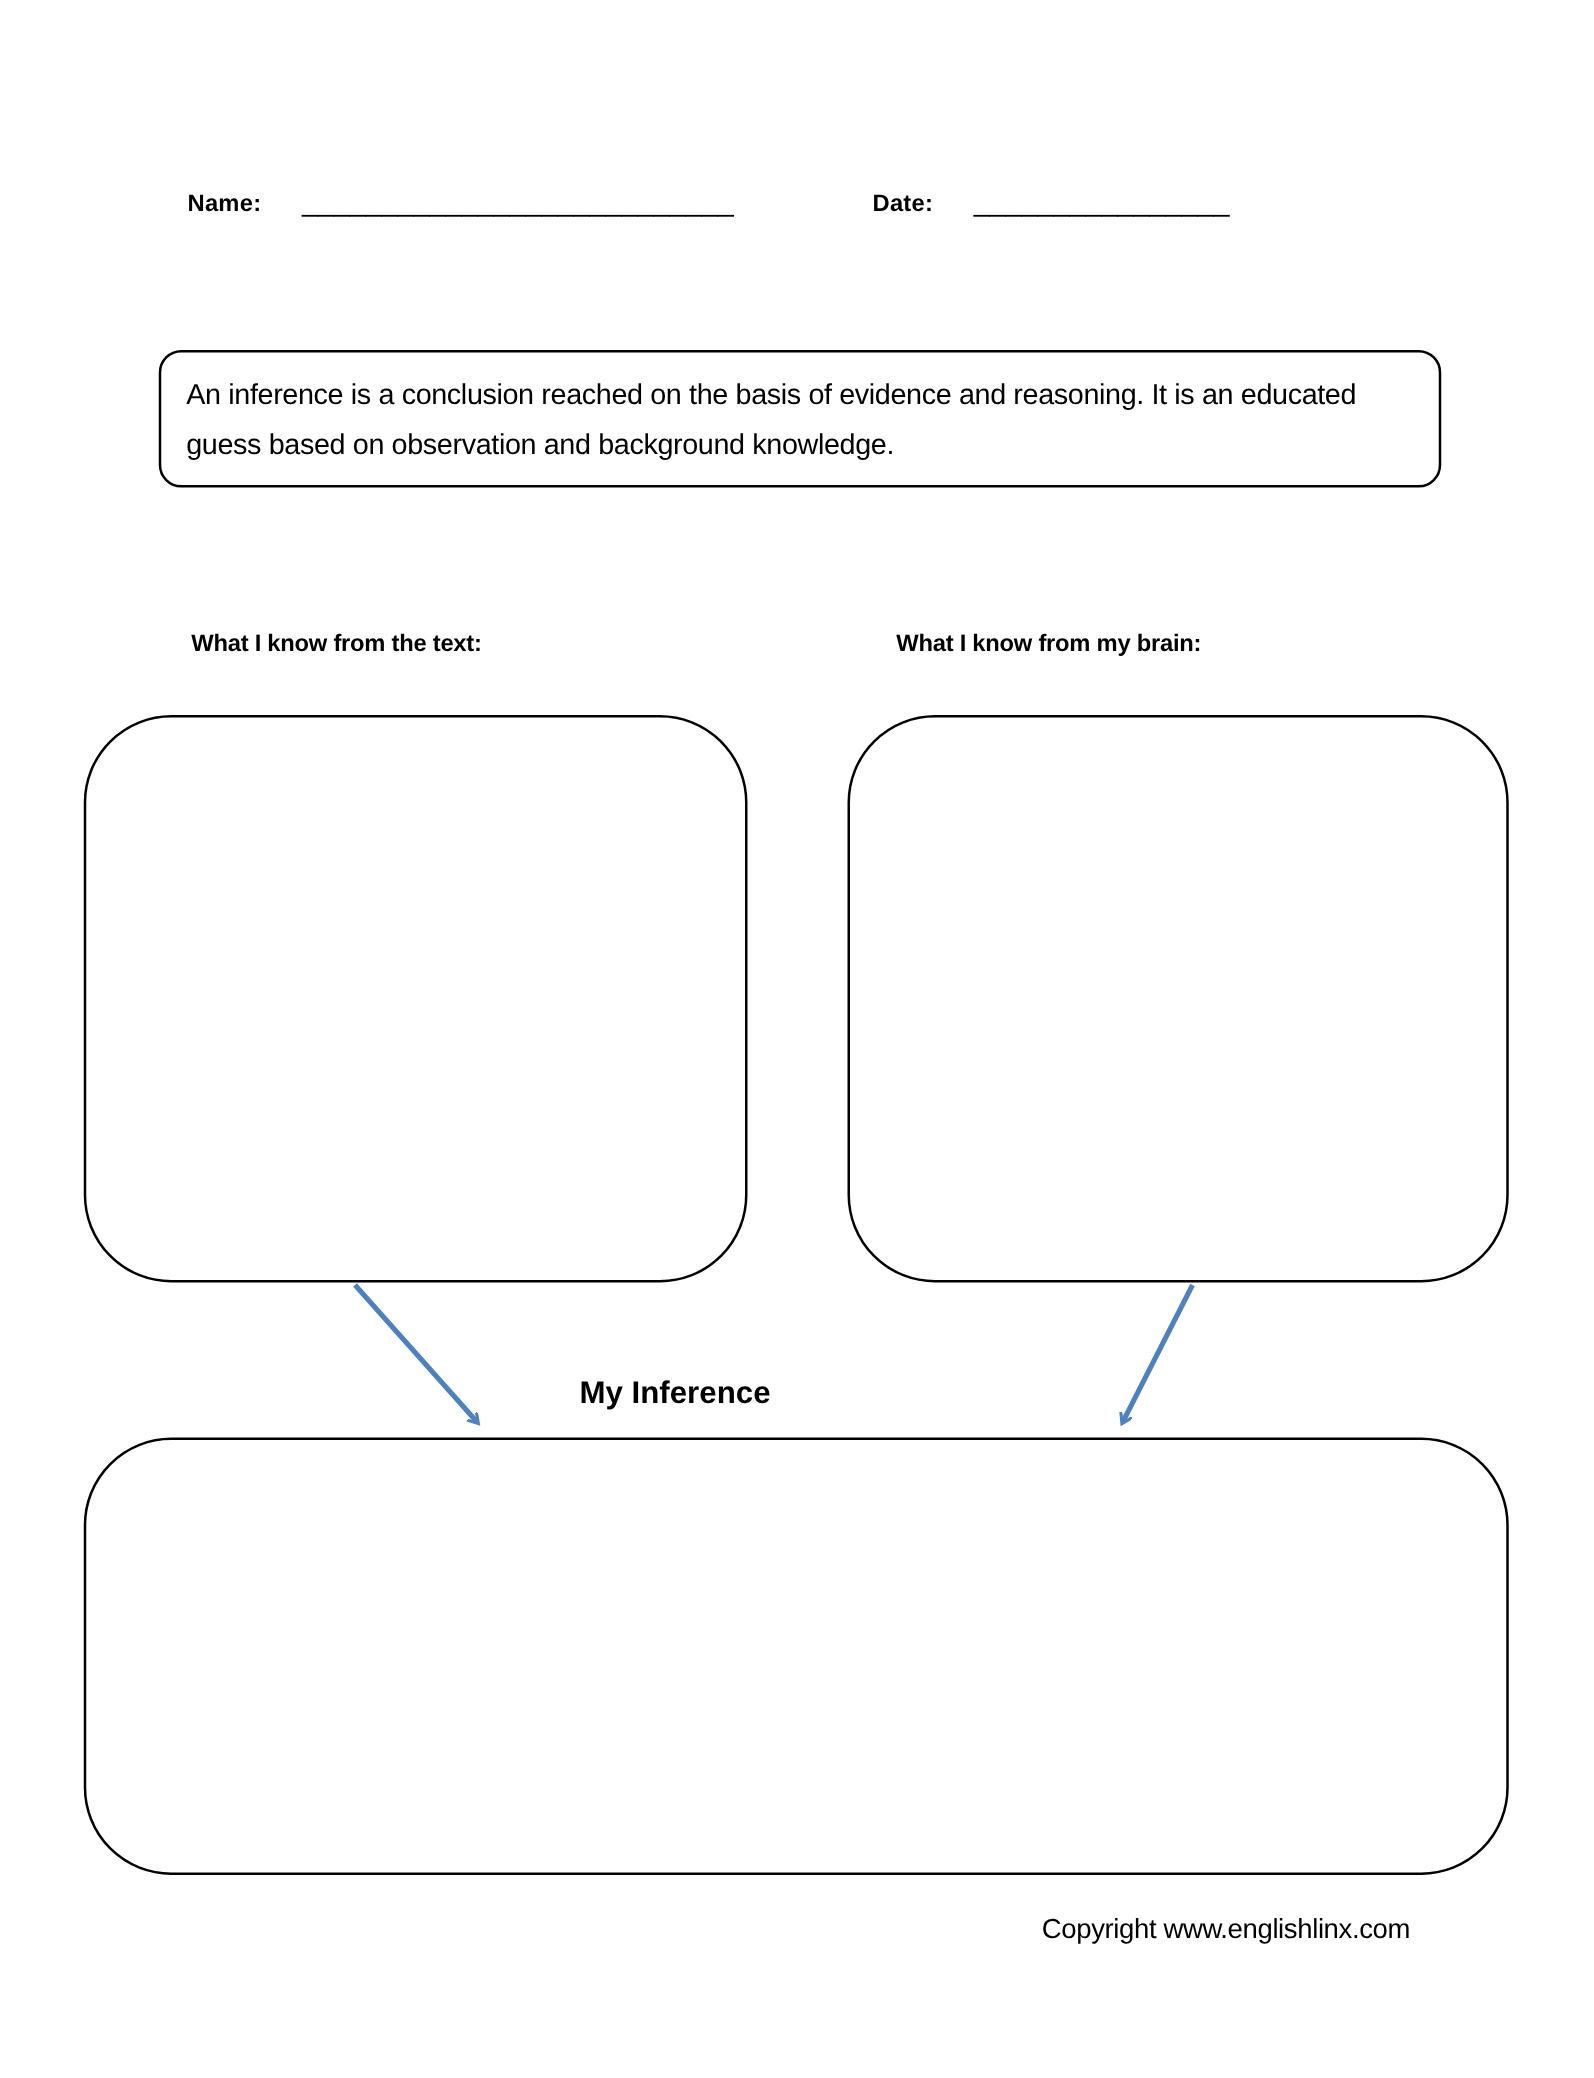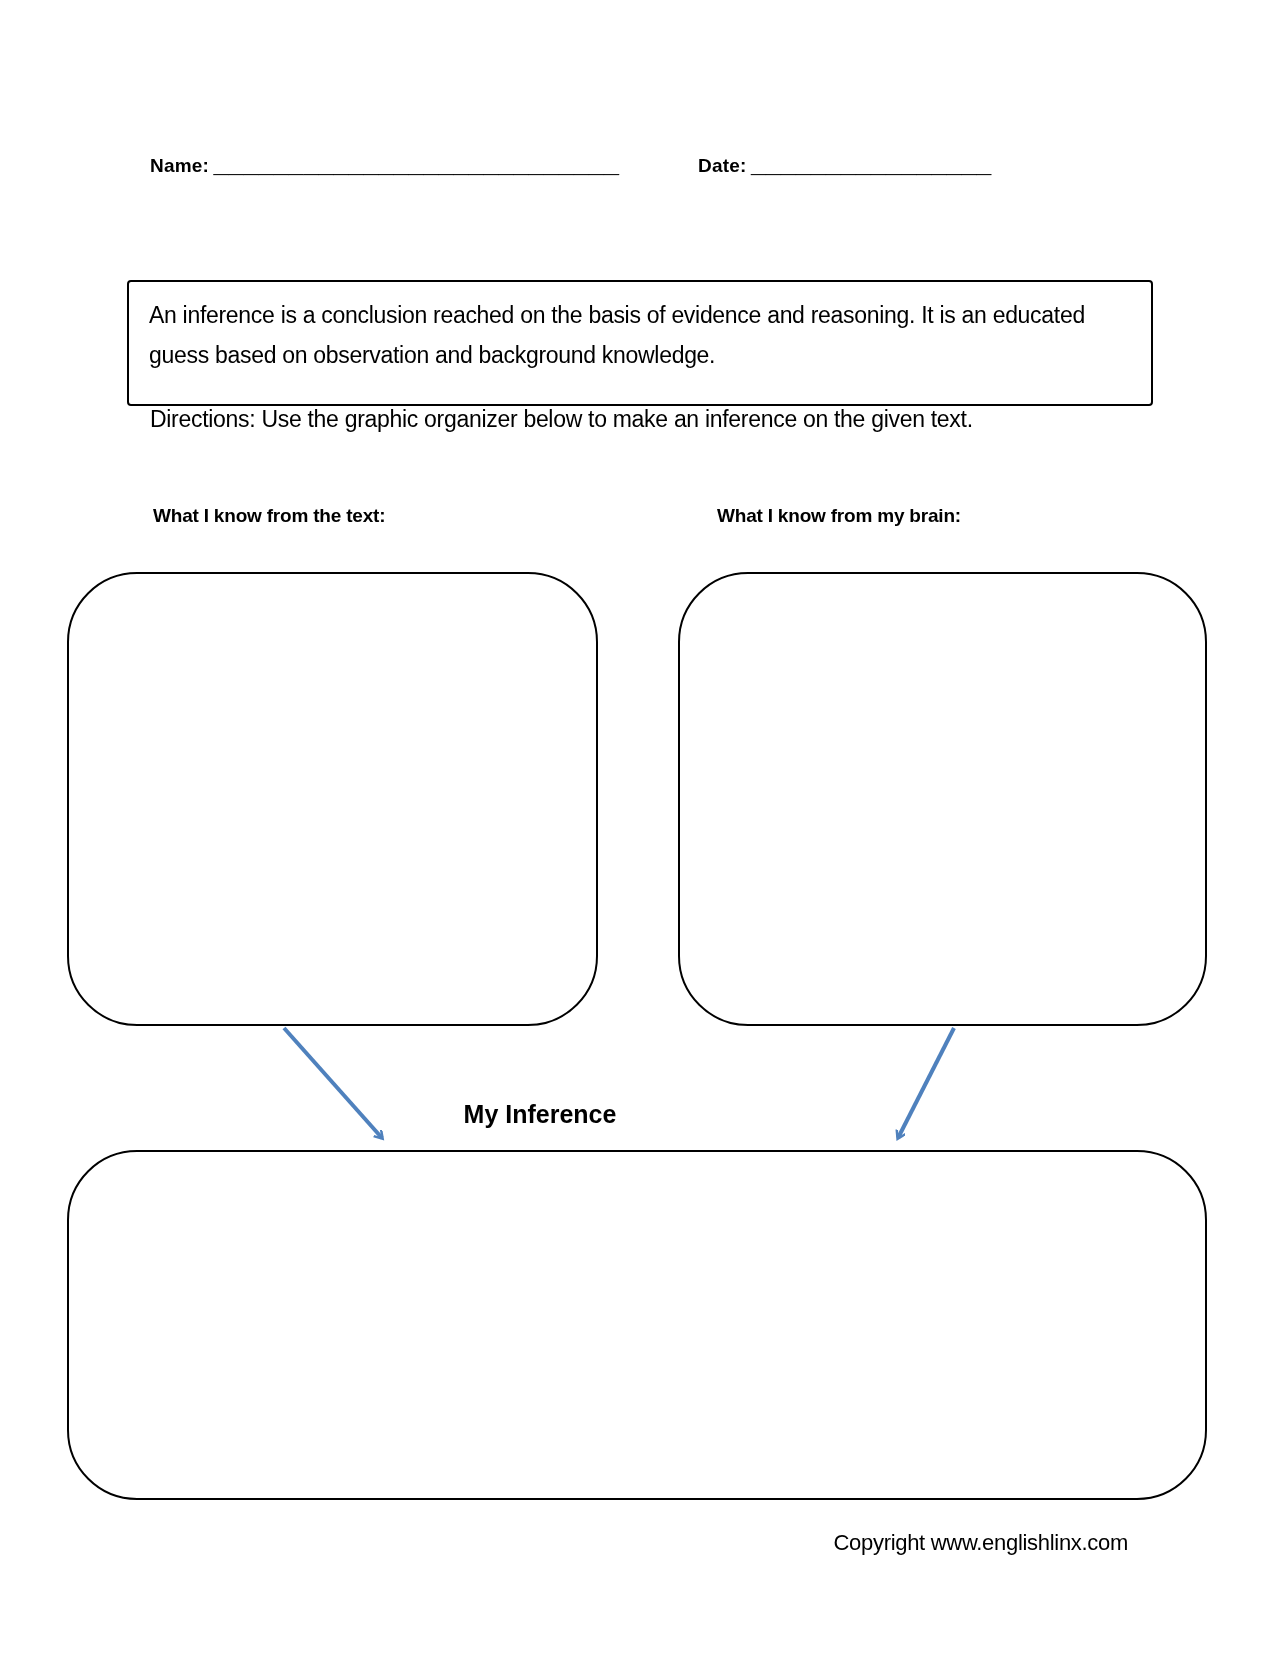--- a/index.html
+++ b/index.html
@@ -18,42 +18,43 @@
   }
   .abs { position: absolute; }
 
   
   .field-label {
     font-size: 19px;
     font-weight: bold;
     letter-spacing: 0.2px;
   }
   .field-line {
-    font-size: 27px;
-    font-weight: bold;
+    font-size: 23px;
+    font-weight: normal;
     letter-spacing: 0px;
+    margin-left: 28px;
   }
   .header-name { left: 150px; top: 148px; }
   .header-date { left: 698px; top: 148px; }
 
   
   .title {
     left: 0; top: 200px; width: 1275px;
     text-align: center;
     font-family: "Liberation Serif", serif;
     font-weight: bold;
     font-size: 28px;
   }
 
   
   .definition-box {
     left: 127px; top: 280px;
-    width: 1026px; height: 126px;
+    width: 1026px; height: 110px;
     border: 2.5px solid #000000;
-    border-radius: 4px;
+    border-radius: 18px;
     box-sizing: border-box;
   }
   .definition-text {
     padding: 13px 20px 0 20px;
     font-size: 23px;
     line-height: 40px;
     letter-spacing: -0.3px;
   }
 
   
@@ -117,21 +118,20 @@
   <div class="abs header-date">
     <span class="field-label">Date:</span>
     <span class="field-line">________________</span>
   </div>
 
 
   <div class="abs definition-box">
     <div class="definition-text">An inference is a conclusion reached on the basis of evidence and reasoning. It is an educated guess based on observation and background knowledge.</div>
   </div>
 
-  <div class="abs directions">Directions: Use the graphic organizer below to make an inference on the given text.</div>
 
   <div class="abs col-label col-label-left">What I know from the text:</div>
   <div class="abs col-label col-label-right">What I know from my brain:</div>
 
   <div class="abs org-box box-left"></div>
   <div class="abs org-box box-right"></div>
 
   <svg class="abs arrow-svg arrow-left-svg" width="125" height="130" viewBox="0 0 125 130">
     <defs>
       <marker id="ah-l" markerWidth="12" markerHeight="12" refX="7" refY="5" orient="auto" markerUnits="userSpaceOnUse">

